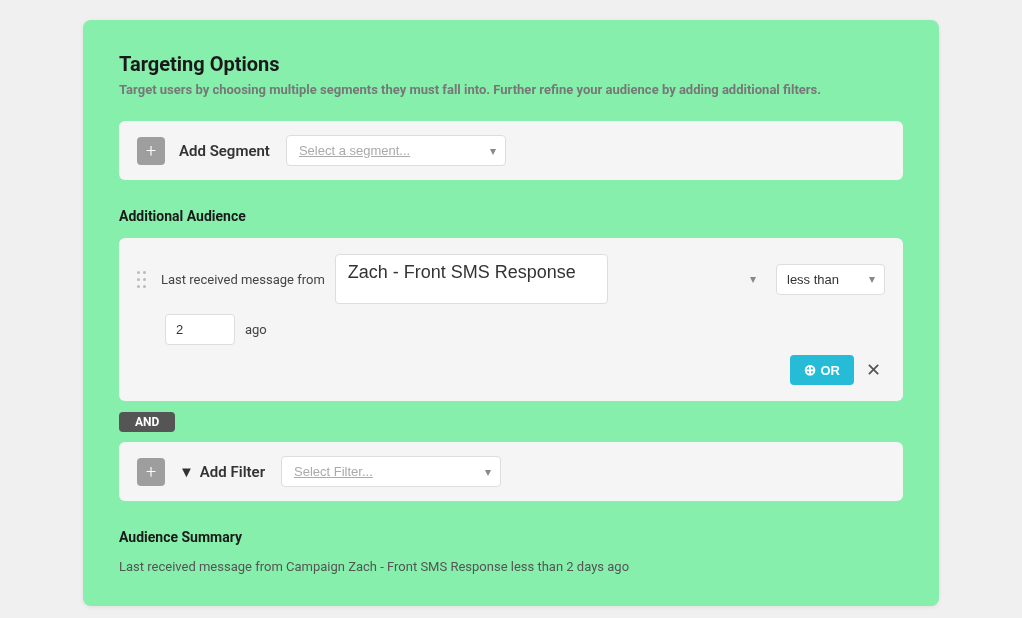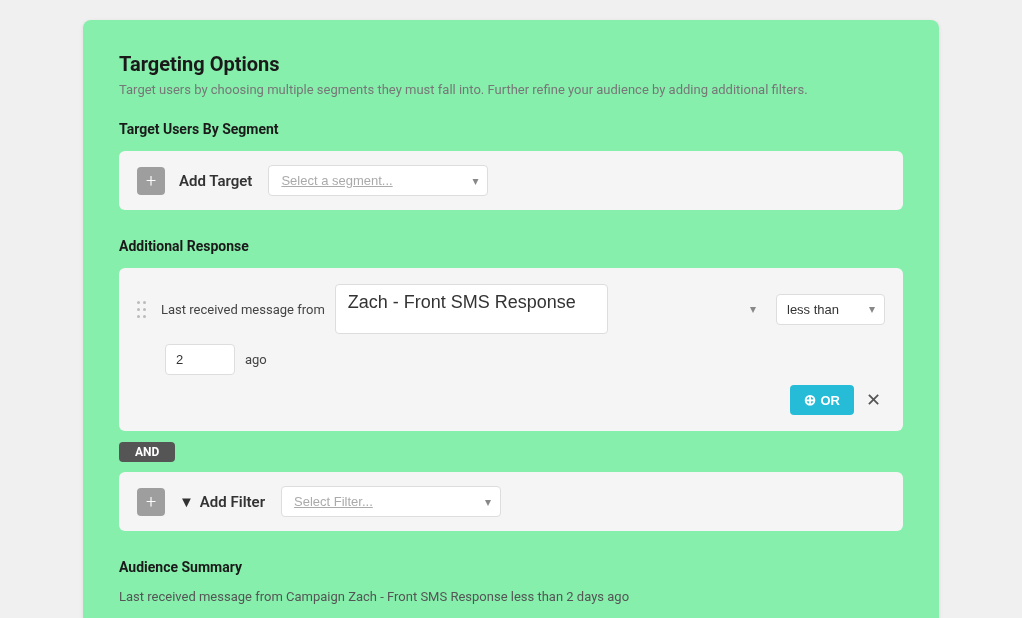--- a/index.html
+++ b/index.html
@@ -23,20 +23,21 @@
     .page-title {
       font-size: 20px;
       font-weight: 700;
       color: #1a1a1a;
       margin-bottom: 6px;
     }
     .page-subtitle {
       font-size: 13px;
       color: #777;
       margin-bottom: 24px;
+      font-weight: bold;
     }
     .section-title {
       font-size: 14px;
       font-weight: 700;
       color: #1a1a1a;
       margin-bottom: 14px;
     }
     .segment-box {
       background: #f5f5f5;
       border-radius: 6px;
@@ -245,33 +246,32 @@
     }
   </style>
 </head>
 <body>
 
 <div class="card">
 
   <div class="page-title">Targeting Options</div>
   <div class="page-subtitle">Target users by choosing multiple segments they must fall into. Further refine your audience by adding additional filters.</div>
 
-  <div class="section-title">Target Users By Segment</div>
   <div class="segment-box">
     <div class="plus-btn">+</div>
-    <span class="add-segment-label">Add Target</span>
+    <span class="add-segment-label">Add Segment</span>
     <div class="select-wrapper">
       <select class="select-dropdown">
         <option value="">Select a segment...</option>
       </select>
     </div>
   </div>
 
   <div class="additional-filters-section">
-    <div class="section-title">Additional Response</div>
+    <div class="section-title">Additional Audience</div>
 
     <div class="filter-card">
 
       <div class="filter-row-top">
 
         <div class="divider-handle">
           <div class="dot-row">
               <span class="dot"></span>
               <span class="dot"></span>
             </div>

